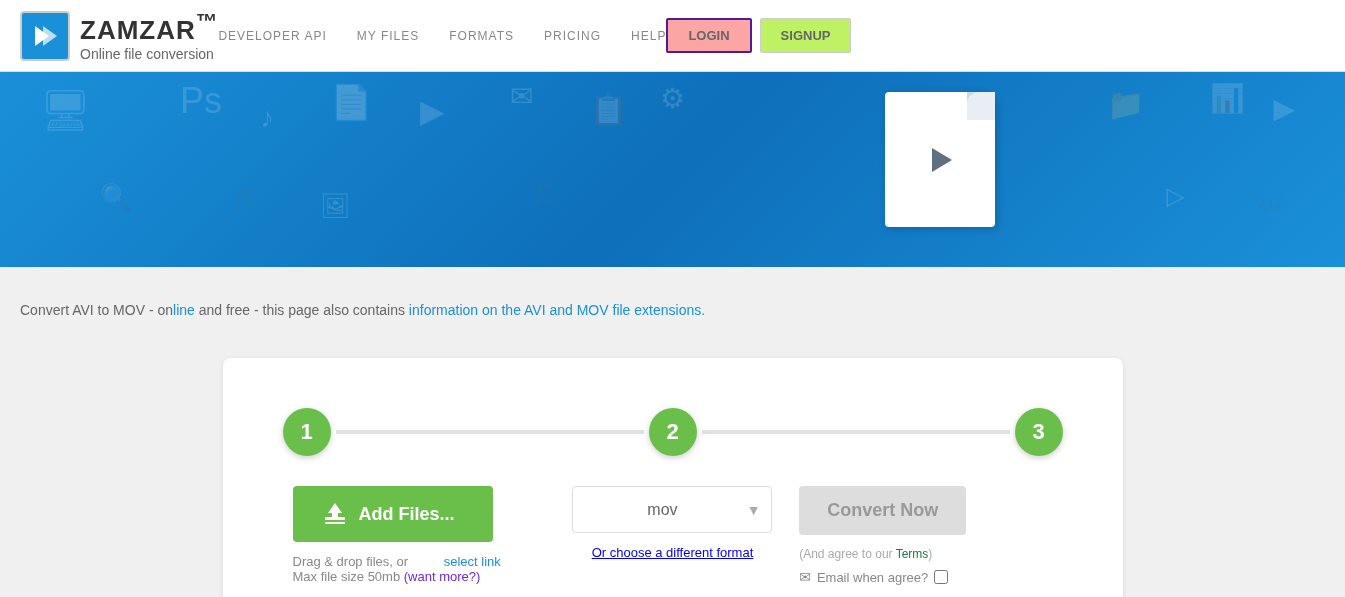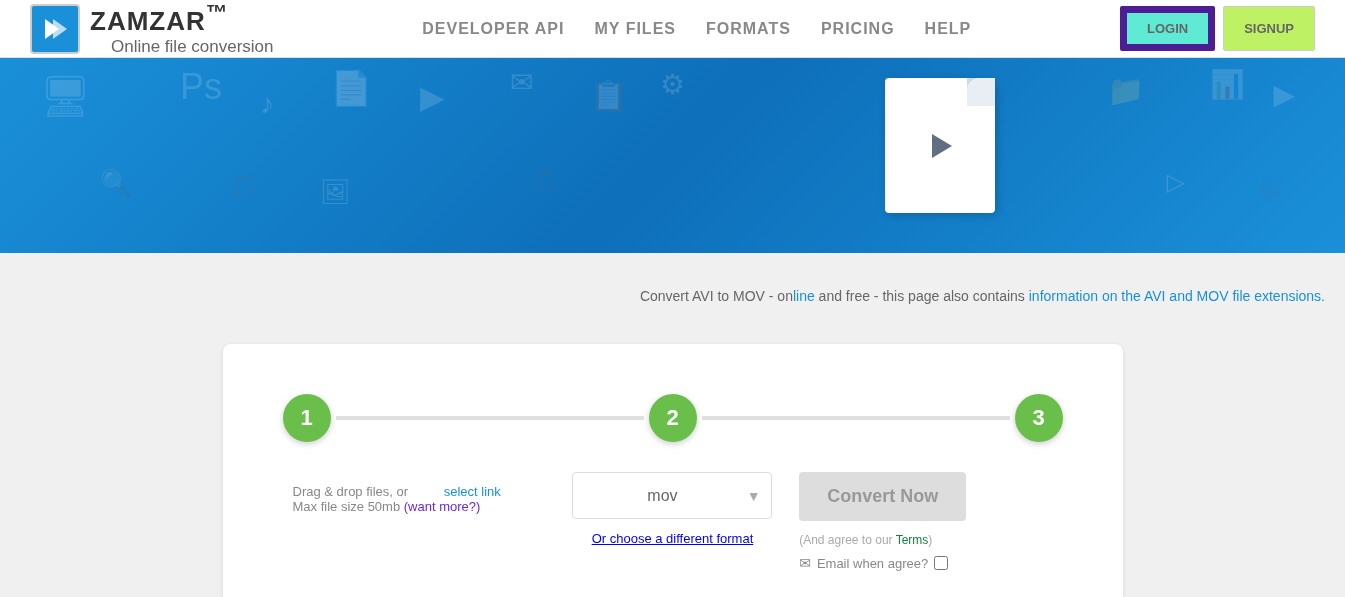--- a/index.html
+++ b/index.html
@@ -3,23 +3,22 @@
   <meta charset="utf-8">
   <style>
     * { box-sizing: border-box; margin: 0; padding: 0; }
     body { font-family: Arial, sans-serif; background: #f0f0f0; color: #333; }
 
     
     .header {
       background: #fff;
       display: flex;
       align-items: center;
-      justify-content: space-between;
-      padding: 0 30px;
-      height: 58px;
+      padding: 0 20px;
+      height: 72px;
       border-bottom: 1px solid #ddd;
     }
     .logo-area {
       display: flex;
       align-items: center;
       gap: 10px;
     }
     .logo-icon {
       width: 50px;
       height: 50px;
@@ -38,45 +37,44 @@
       display: flex;
       flex-direction: column;
     }
     .logo-text {
       font-size: 26px;
       font-weight: bold;
       color: #333;
       letter-spacing: 1px;
     }
     .logo-sub {
-      font-size: 17px;
+      font-size: 14px;
       color: #666;
-      margin-left: 21px;
     }
     .nav-links {
       display: flex;
       align-items: center;
       gap: 30px;
     }
     .nav-link {
-      font-size: 16px;
-      font-weight: bold;
+      font-size: 12px;
+      font-weight: normal;
       color: #888;
       text-decoration: none;
       letter-spacing: 1px;
       cursor: pointer;
     }
     .nav-buttons {
       display: flex;
       gap: 8px;
     }
     .btn-login {
       padding: 8px 20px;
-      border: 7px solid #4c1d95;
-      background: #5eead4;
+      border: 2px solid #4c1d95;
+      background: #fca5a5;
       color: #666;
       font-size: 13px;
       font-weight: bold;
       cursor: pointer;
       border-radius: 2px;
     }
     .btn-signup {
       padding: 8px 20px;
       border: 1px solid #ccc;
       background: #bef264;
@@ -156,21 +154,21 @@
       width: 40px;
       height: 40px;
       display: flex;
       align-items: center;
       justify-content: center;
     }
 
     
     .subtitle-section {
       background: #f0f0f0;
-      text-align: right;
+      text-align: left;
       padding: 35px 20px 20px;
     }
     .subtitle-text {
       font-size: 14px;
       color: #666;
     }
     .subtitle-text a {
       color: #1a90d9;
       text-decoration: none;
     }
@@ -440,20 +438,30 @@
       <div class="step-circle">1</div>
       <div class="step-line"></div>
       <div class="step-circle">2</div>
       <div class="step-line"></div>
       <div class="step-circle">3</div>
     </div>
 
     <div class="actions-row">
 
       <div class="step-col step-col-1">
+        <button class="btn-add-files">
+          <div class="upload-icon-wrap">
+            <svg width="26" height="26" viewBox="0 0 26 26" fill="none">
+              <rect x="3" y="16" width="20" height="3" rx="1" fill="white"></rect>
+              <rect x="3" y="21" width="20" height="2" rx="1" fill="white"></rect>
+              <polygon points="13,2 20,12 16,12 16,17 10,17 10,12 6,12" fill="white"></polygon>
+            </svg>
+          </div>
+          <span>Add Files...</span>
+        </button>
         <p class="drag-text">
           <span>Drag &amp; drop files, or </span><a href="#">select link</a>
         </p>
         <p class="max-size-text">
           <span>Max file size 50mb </span><a href="#">(want more?)</a>
         </p>
       </div>
 
       <div class="step-col step-col-2">
         <div class="format-select-wrap">

